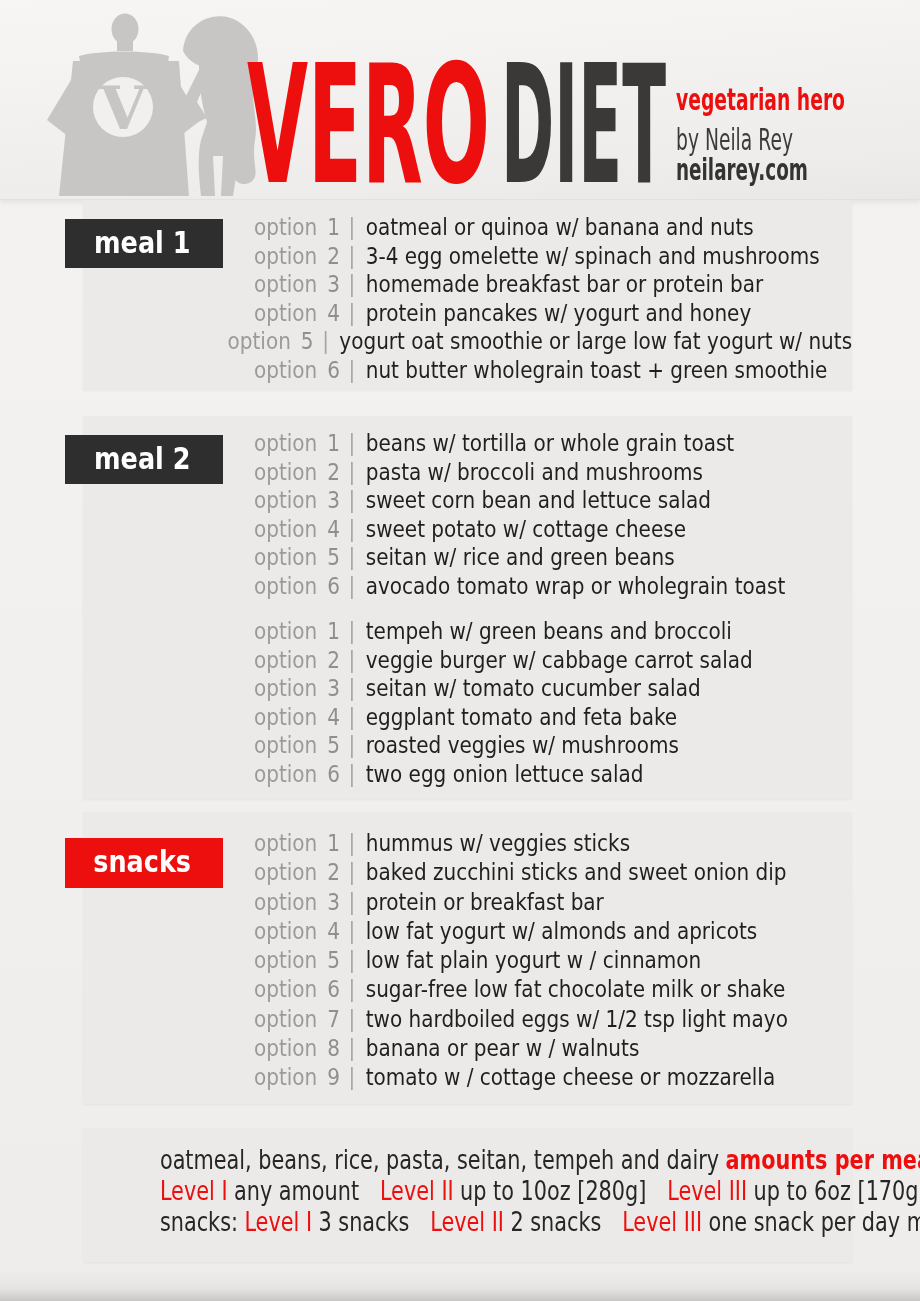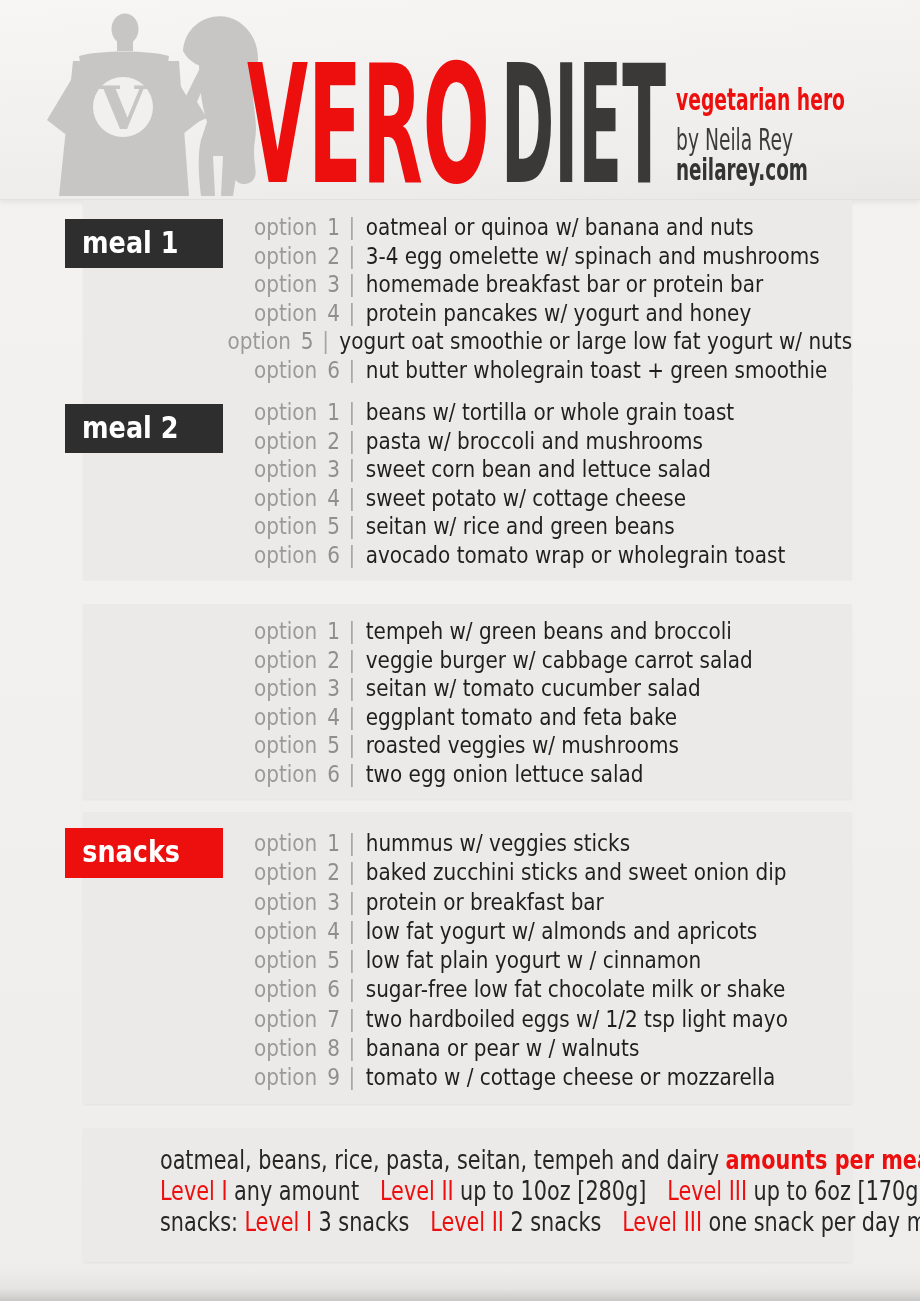--- a/index.html
+++ b/index.html
@@ -12,28 +12,28 @@
           background:linear-gradient(176deg,#f7f6f5 0%,#eeedec 78%,#e9e8e7 100%);
           border-bottom:1px solid #e3e1e0;
           box-shadow:0 3px 5px rgba(0,0,0,0.06);}
   .hero{position:absolute;left:33px;top:6px;}
   .title-svg{position:absolute;left:245px;top:58px;}
   .subtitle-svg{position:absolute;left:676px;top:80px;}
   
   .panel{position:absolute;left:83px;width:769px;background:#ebeae9;
          box-shadow:0 1px 2px rgba(0,0,0,0.05);}
   .panel.s0{top:200px;height:190px;}
-  .panel.s1{top:385px;height:194px;}
+  .panel.s1{top:416px;height:194px;}
   .panel.s2{top:604px;height:195px;}
   .panel.s3{top:812px;height:292px;}
   .label-box{position:absolute;left:-18px;top:19px;width:158px;height:49px;
-             background:#2f2e2e;color:#ffffff;text-align:left;
+             background:#2f2e2e;color:#ffffff;text-align:center;
              box-sizing:border-box;padding-right:21px;line-height:48px;
              font-size:30px;font-weight:bold;}
-  .panel.red .label-box{background:#ed0e0e;top:16px;height:50px;}
+  .panel.red .label-box{background:#ed0e0e;top:26px;height:50px;}
   .label-text{display:inline-block;transform:scaleX(0.85);transform-origin:100% 50%;
               white-space:nowrap;}
   .rows{padding-top:13px;}
   .panel.red .rows{padding-top:17px;}
   .row{display:flex;align-items:baseline;height:28.6px;line-height:28.6px;
        width:884px;transform:scaleX(0.87);transform-origin:0 50%;
        white-space:nowrap;font-size:23px;}
   .panel.red .row{height:29.3px;line-height:29.3px;}
   .left{width:313px;display:flex;justify-content:flex-end;align-items:baseline;
         color:#9a9a9a;}

